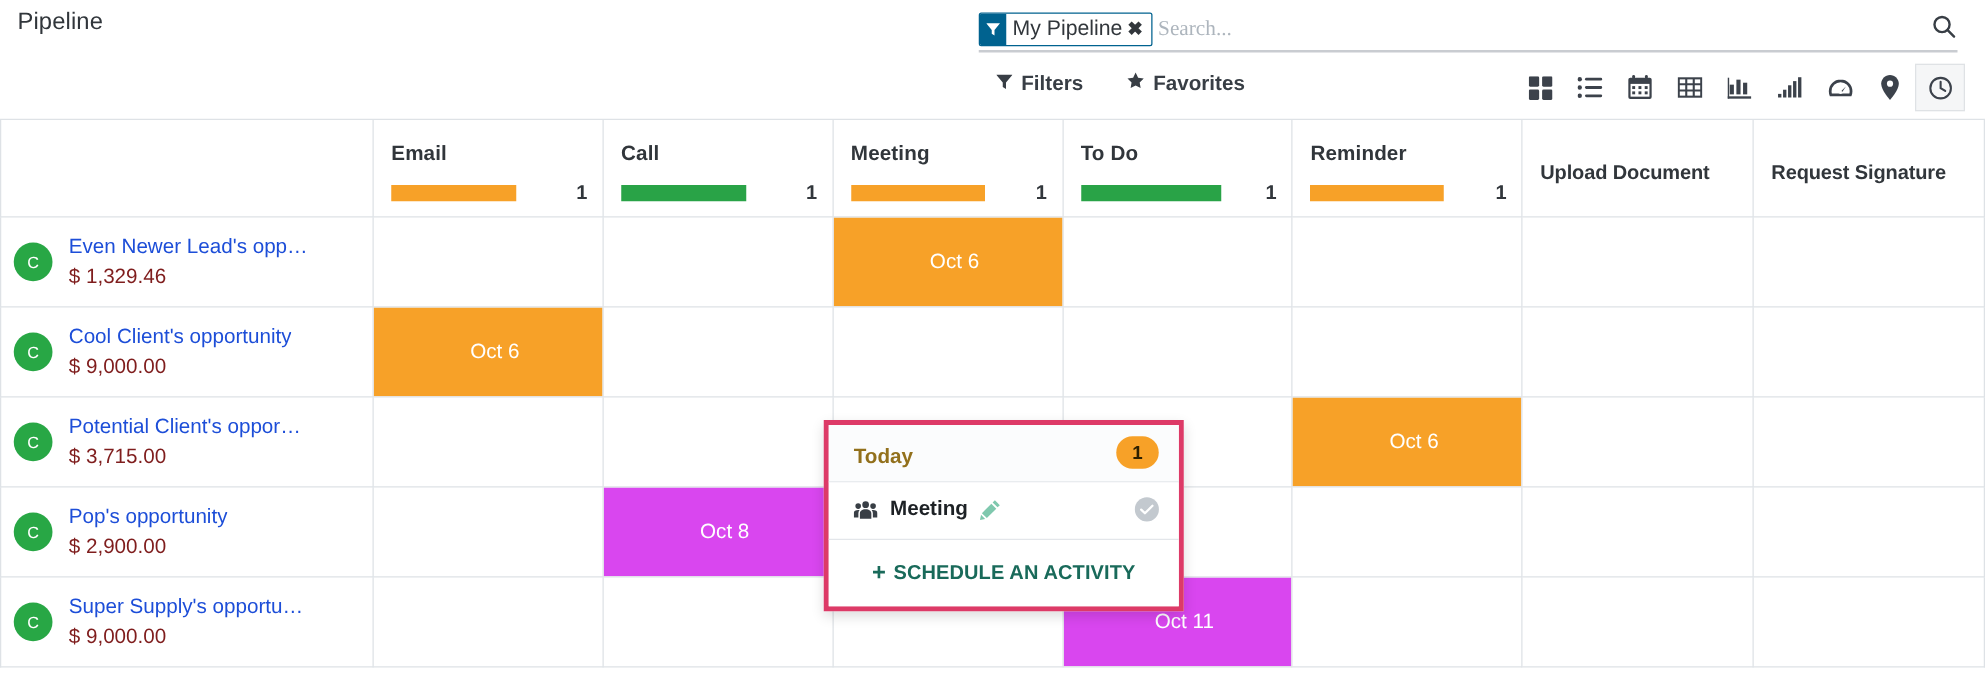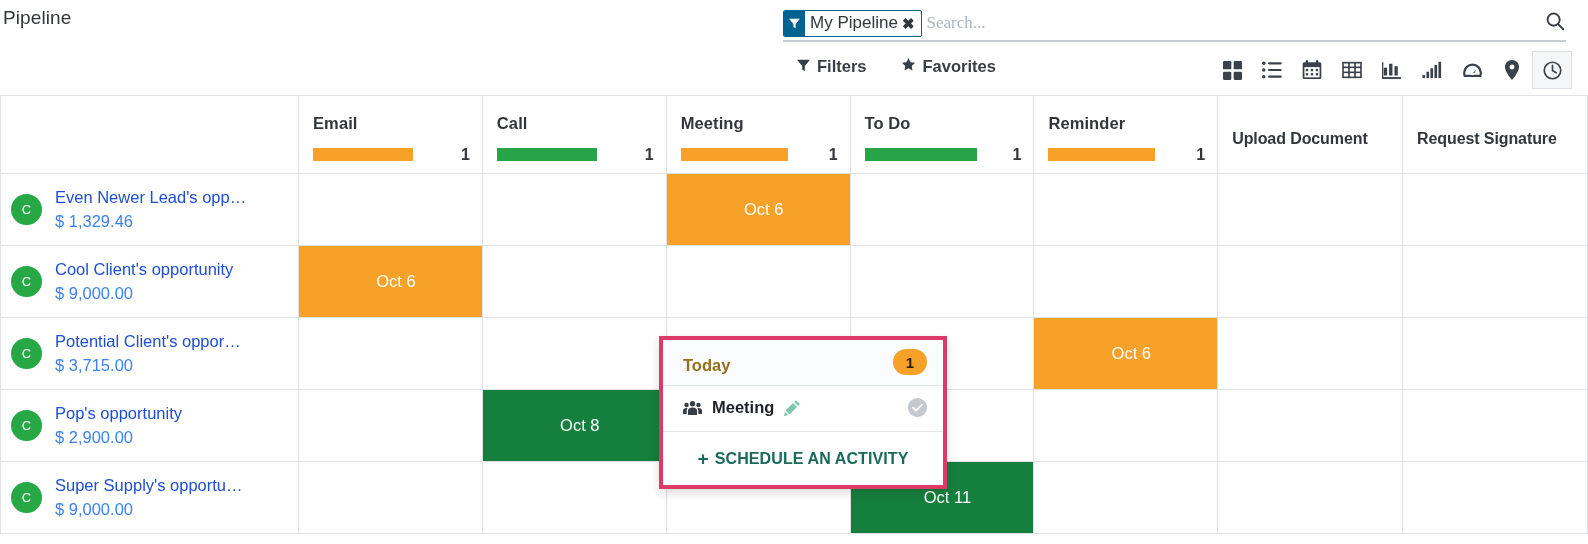--- a/index.html
+++ b/index.html
@@ -14,21 +14,21 @@
   
   .control-panel {
     position: relative;
     width: 1588px;
     height: 96px;
     background: #ffffff;
     border-bottom: 1px solid #dee2e6;
   }
   .breadcrumb {
     position: absolute;
-    left: 3px; top: 7px;
+    left: 14px; top: 7px;
     font-size: 19px;
     font-weight: 400;
     color: #31363b;
     letter-spacing: .1px;
   }
 
   
   .searchview {
     position: absolute;
     left: 783px; top: 8px;
@@ -219,38 +219,38 @@
     font-size: 16.5px;
     color: #1d4ed8;
     white-space: nowrap;
     overflow: hidden;
     text-overflow: ellipsis;
     line-height: 1.35;
     max-width: 215px;
   }
   .record-amount {
     font-size: 16.5px;
-    color: #3b82f6;
+    color: #7f1d1d;
     line-height: 1.35;
     margin-top: 1px;
   }
 
   
   .chip {
     height: 71px;
     display: flex;
     align-items: center;
     justify-content: center;
     color: #ffffff;
     font-size: 16.5px;
     cursor: pointer;
     padding-left: 11px;
   }
   .chip.orange { background: #f7a128; }
-  .chip.green { background: #15803d; }
+  .chip.green { background: #d946ef; }
   .chip.empty { background: transparent; cursor: default; }
 
   
   .popover {
     position: absolute;
     left: 659px; top: 240px;
     width: 288px;
     background: #ffffff;
     border: 4px solid #dd3a67;
     box-shadow: 0 4px 10px rgba(0,0,0,.14);

